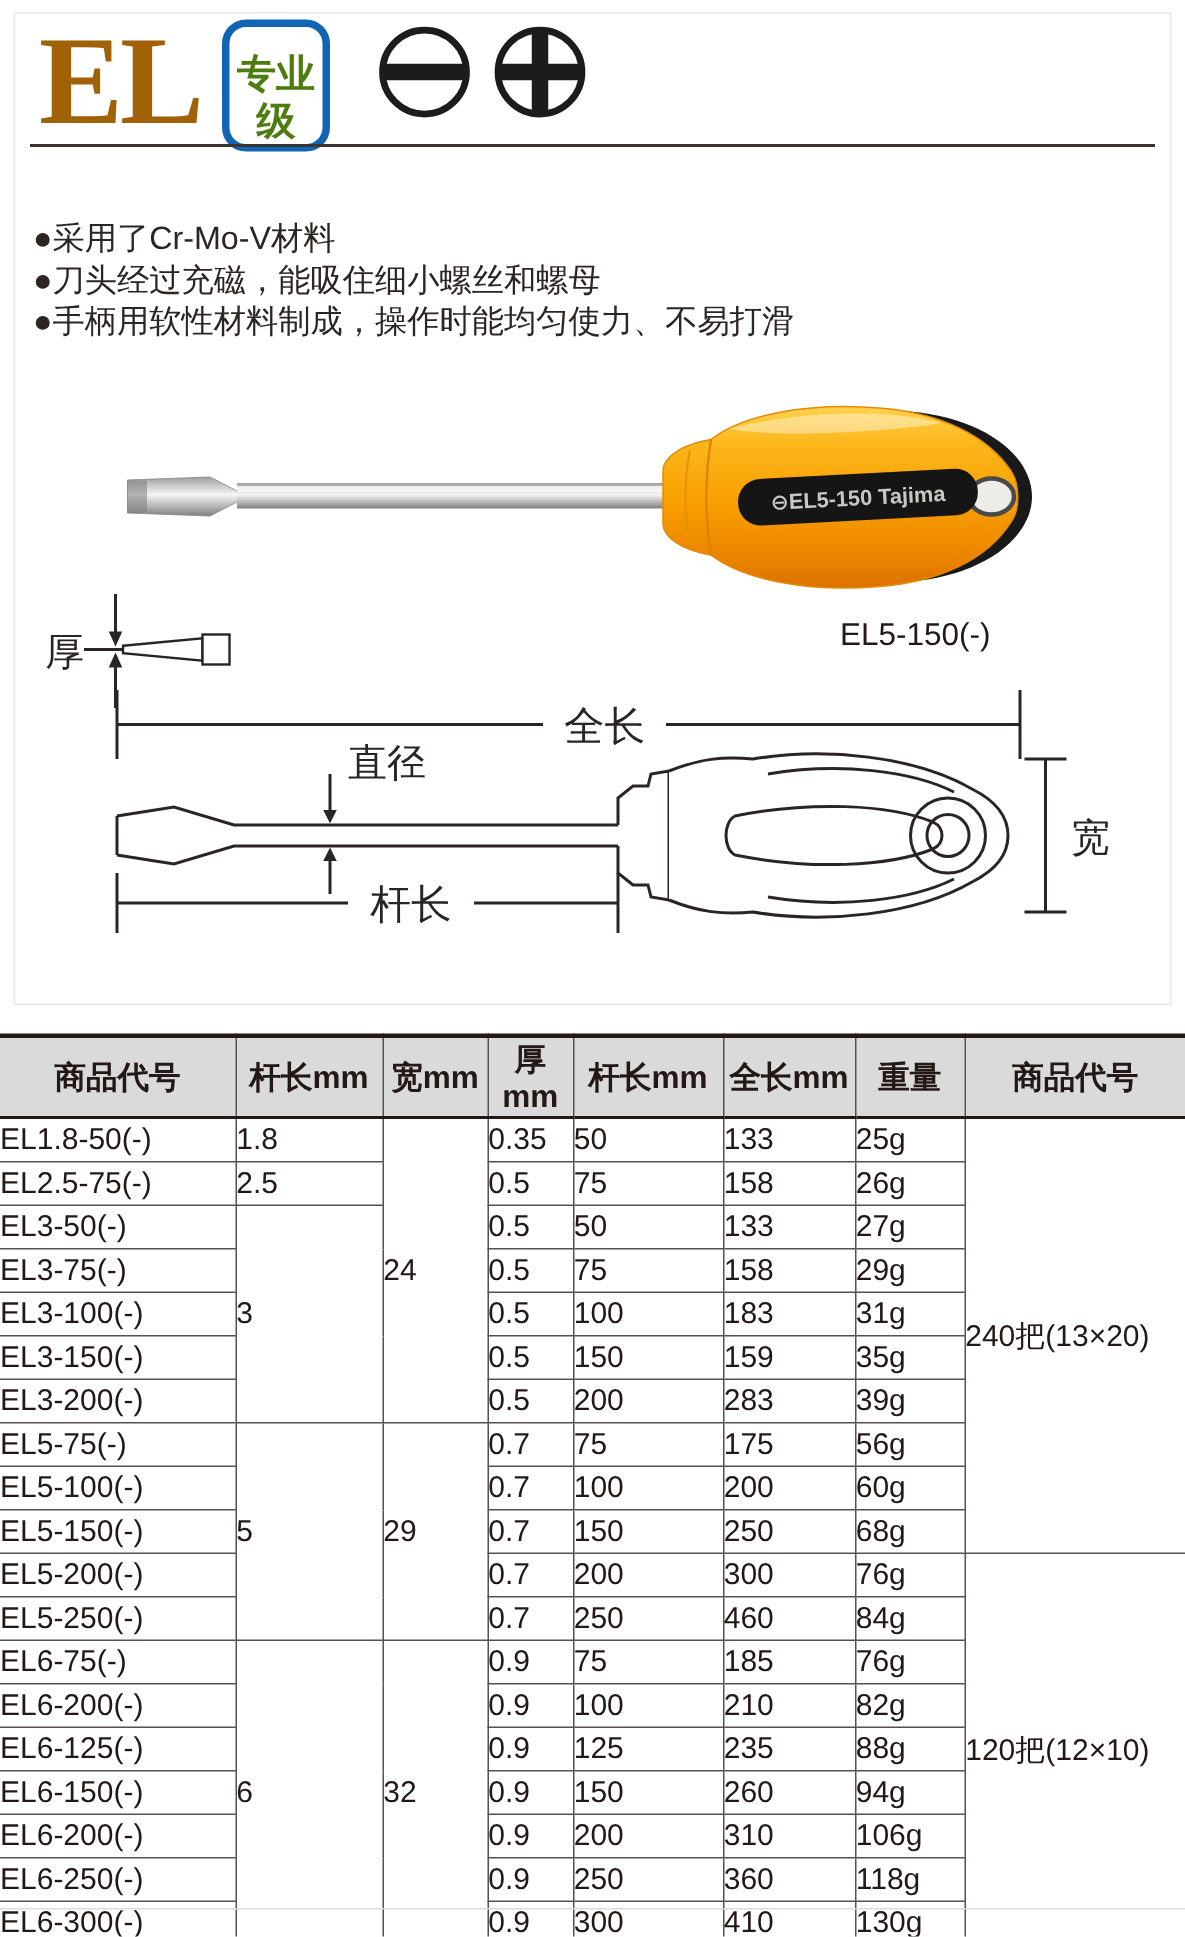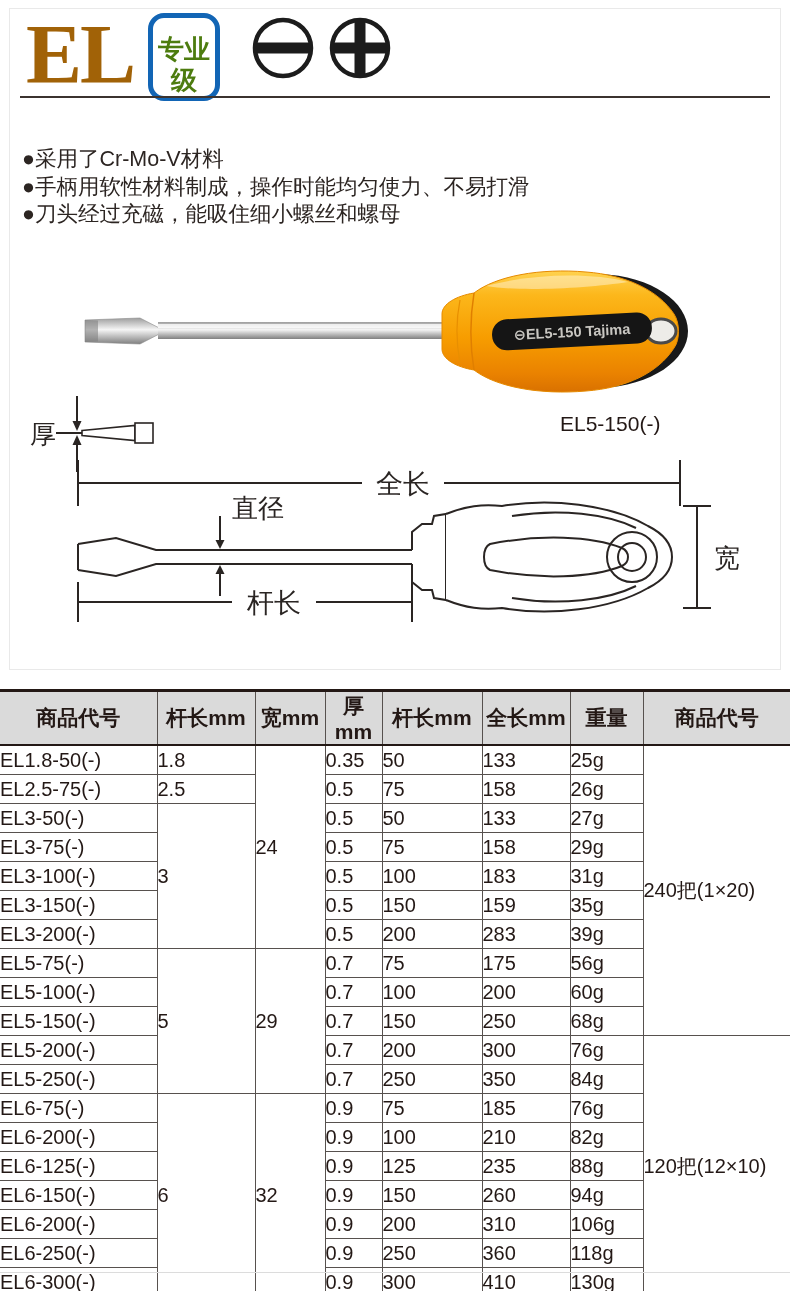--- a/index.html
+++ b/index.html
@@ -63,22 +63,22 @@
 </svg>
 <svg class="hicon phil" width="62" height="62" viewBox="0 0 62 62">
   <circle cx="31" cy="31" r="28" fill="#ffffff" stroke="#1c1c1c" stroke-width="4.5"></circle>
   <rect x="5" y="25.5" width="52" height="11" fill="#1c1c1c"></rect>
   <rect x="25.5" y="5" width="11" height="52" fill="#1c1c1c"></rect>
 </svg>
 <div class="toprule"></div>
 
 <div class="features">
   <div>●采用了Cr-Mo-V材料</div>
+  <div>●刀头经过充磁，能吸住细小螺丝和螺母</div>
   <div>●手柄用软性材料制成，操作时能均匀使力、不易打滑</div>
-  <div>●刀头经过充磁，能吸住细小螺丝和螺母</div>
 </div>
 
 <svg class="photo" width="680" height="150" viewBox="0 0 680 150">
   <defs>
     <linearGradient id="shaftGrad" x1="0" y1="0" x2="0" y2="1">
       <stop offset="0" stop-color="#9e9e9e"></stop>
         <stop offset="0.45" stop-color="#f5f5f5"></stop>
         <stop offset="1" stop-color="#7f7f7f"></stop>
     </linearGradient>
     <linearGradient id="handleGrad" x1="0" y1="0" x2="0" y2="1">
@@ -188,21 +188,21 @@
     <th>商品代号</th>
   </tr>
   <tr>
     <td class="c-code">EL1.8-50(-)</td>
     <td>1.8</td>
     <td rowspan="7">24</td>
     <td>0.35</td>
     <td>50</td>
     <td>133</td>
     <td>25g</td>
-    <td rowspan="10" class="c-qty">240把(1×20)</td>
+    <td rowspan="10" class="c-qty">240把(13×20)</td>
   </tr>
   <tr>
     <td class="c-code">EL2.5-75(-)</td>
     <td>2.5</td>
     <td>0.5</td>
     <td>75</td>
     <td>158</td>
     <td>26g</td>
   </tr>
   <tr>
@@ -269,21 +269,21 @@
     <td>0.7</td>
     <td>200</td>
     <td>300</td>
     <td>76g</td>
     <td rowspan="9" class="c-qty">120把(12×10)</td>
   </tr>
   <tr>
     <td class="c-code">EL5-250(-)</td>
     <td>0.7</td>
     <td>250</td>
-    <td>350</td>
+    <td>460</td>
     <td>84g</td>
   </tr>
   <tr>
     <td class="c-code">EL6-75(-)</td>
     <td rowspan="7">6</td>
     <td rowspan="7">32</td>
     <td>0.9</td>
     <td>75</td>
     <td>185</td>
     <td>76g</td>

